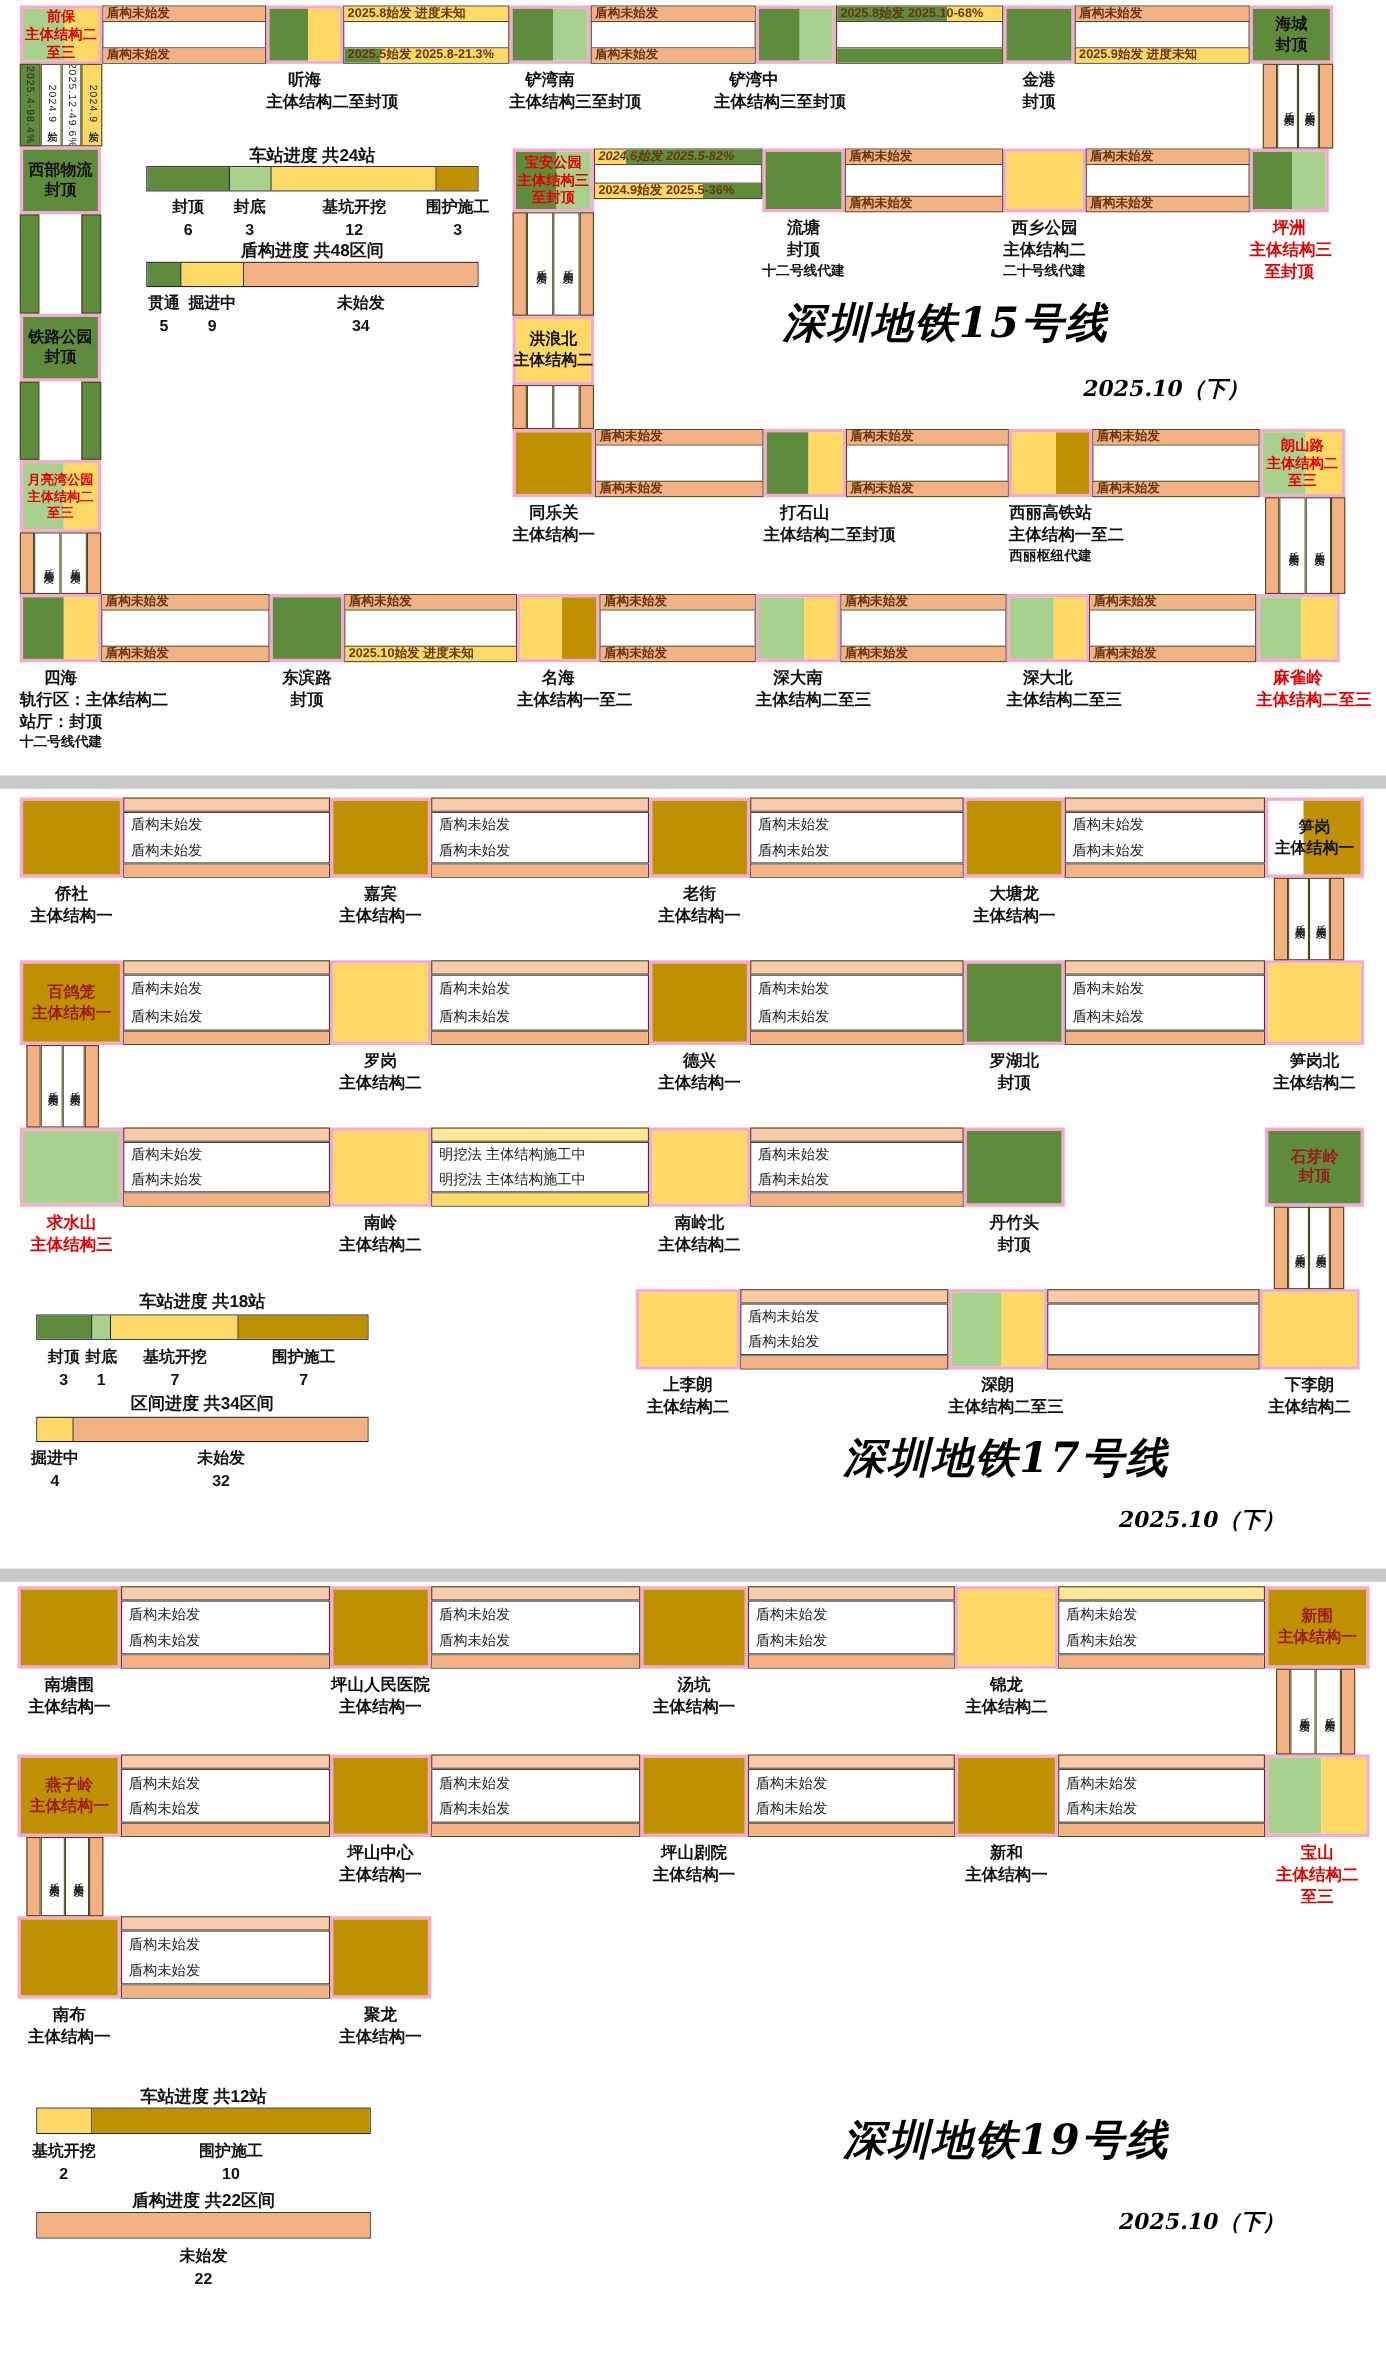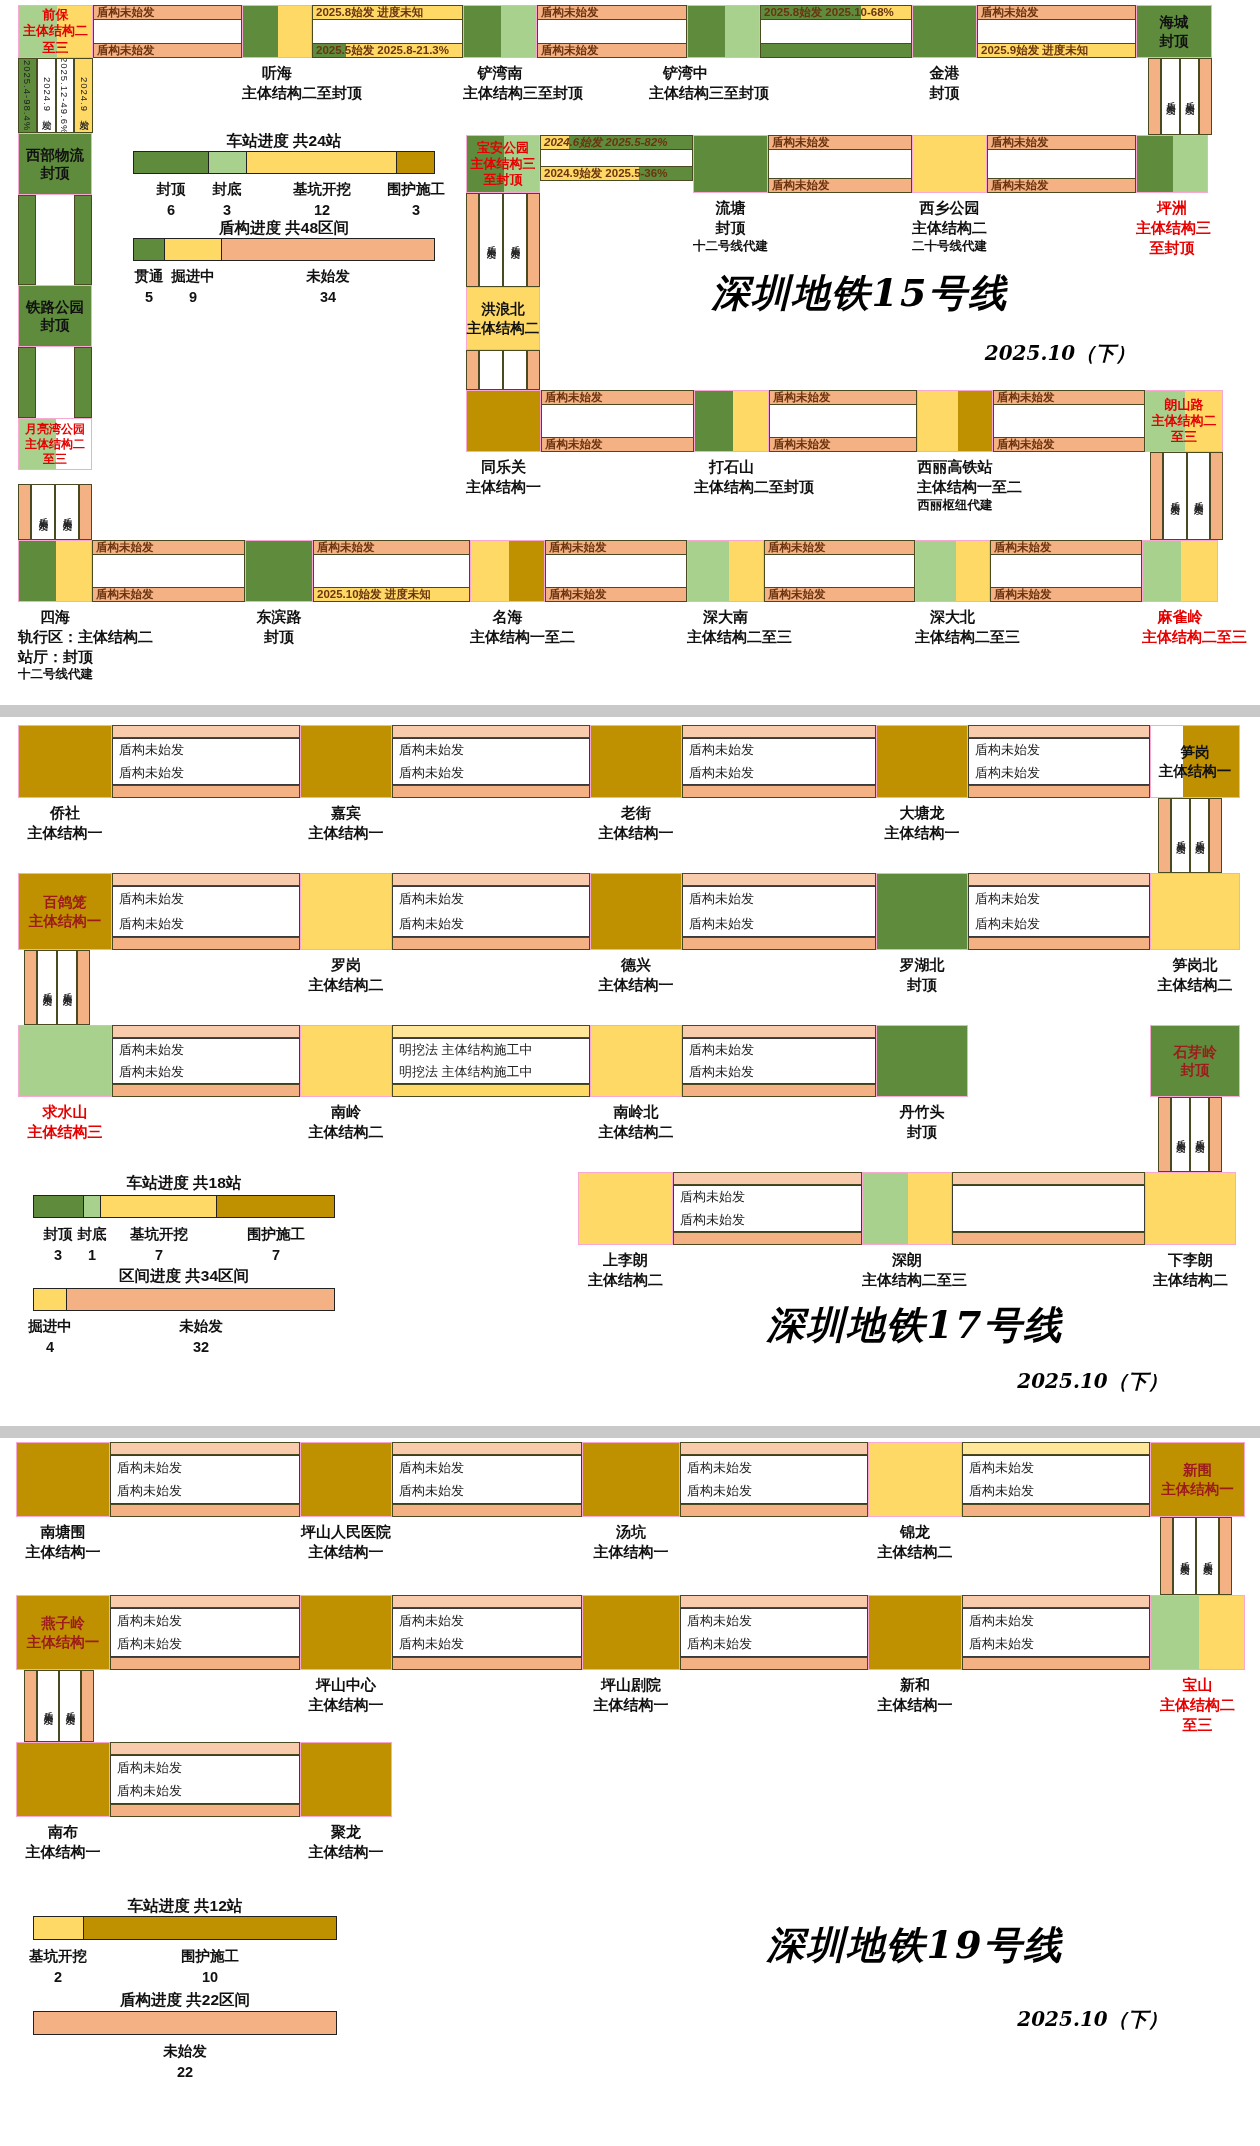--- a/index.html
+++ b/index.html
@@ -1,19 +1,19 @@
 <!DOCTYPE html>
 <html><head>
 <meta charset="utf-8">
 <style>
   html,body{margin:0;padding:0;background:#fff;}
   #canvas{position:relative;width:1260px;height:2146px;background:#ffffff;overflow:hidden;
     font-family:"Liberation Sans","DejaVu Sans",sans-serif;}
   .divider{position:absolute;left:0;width:100%;}
-  .blk{position:absolute;display:flex;border:1px solid #f9a8d4;box-sizing:border-box;}
+  .blk{position:absolute;display:flex;border:3px solid #f9a8d4;box-sizing:border-box;}
   .blk .fill{height:100%;}
   .blk-label{position:absolute;left:0;top:0;right:0;bottom:0;display:flex;flex-direction:column;justify-content:center;align-items:center;
     font-weight:bold;font-size:14.5px;line-height:1.25;text-align:center;color:#111;}
   .blk-label.red{color:#e60000;}
   .blk-label.darkred{color:#9c1b1b;}
   .blk-label div{white-space:nowrap;}
   .st-label{position:absolute;text-align:center;font-weight:bold;font-size:15px;line-height:1.32;color:#111;}
   .st-label div{white-space:nowrap;}
   .st-label .sm{font-size:12.5px;}
   .st-label.red{color:#e60000;}
@@ -103,21 +103,21 @@
         <div>封顶</div>
       </div>
     </div>
     <div class="blk" style="left: 18px; top: 285px; width: 74px; height: 62px;">
       <div class="fill" style="background: rgb(94, 140, 60); flex: 1 1 0%;"></div>
       <div class="blk-label">
         <div>铁路公园</div>
         <div>封顶</div>
       </div>
     </div>
-    <div class="blk" style="left: 18px; top: 418px; width: 74px; height: 52px; flex-direction: column;">
+    <div class="blk" style="left: 18px; top: 418px; width: 74px; height: 66px;">
       <div class="fill" style="background: rgb(169, 209, 142); width: 37px;"></div>
       <div class="fill" style="background: rgb(255, 217, 102); flex: 1 1 0%;"></div>
       <div class="blk-label red" style="font-size: 12px;">
         <div>月亮湾公园</div>
         <div>主体结构二</div>
         <div>至三</div>
       </div>
     </div>
     <div class="blk" style="left: 466px; top: 135px; width: 74px; height: 58px;">
       <div class="fill" style="background: rgb(94, 140, 60); width: 37px;"></div>

